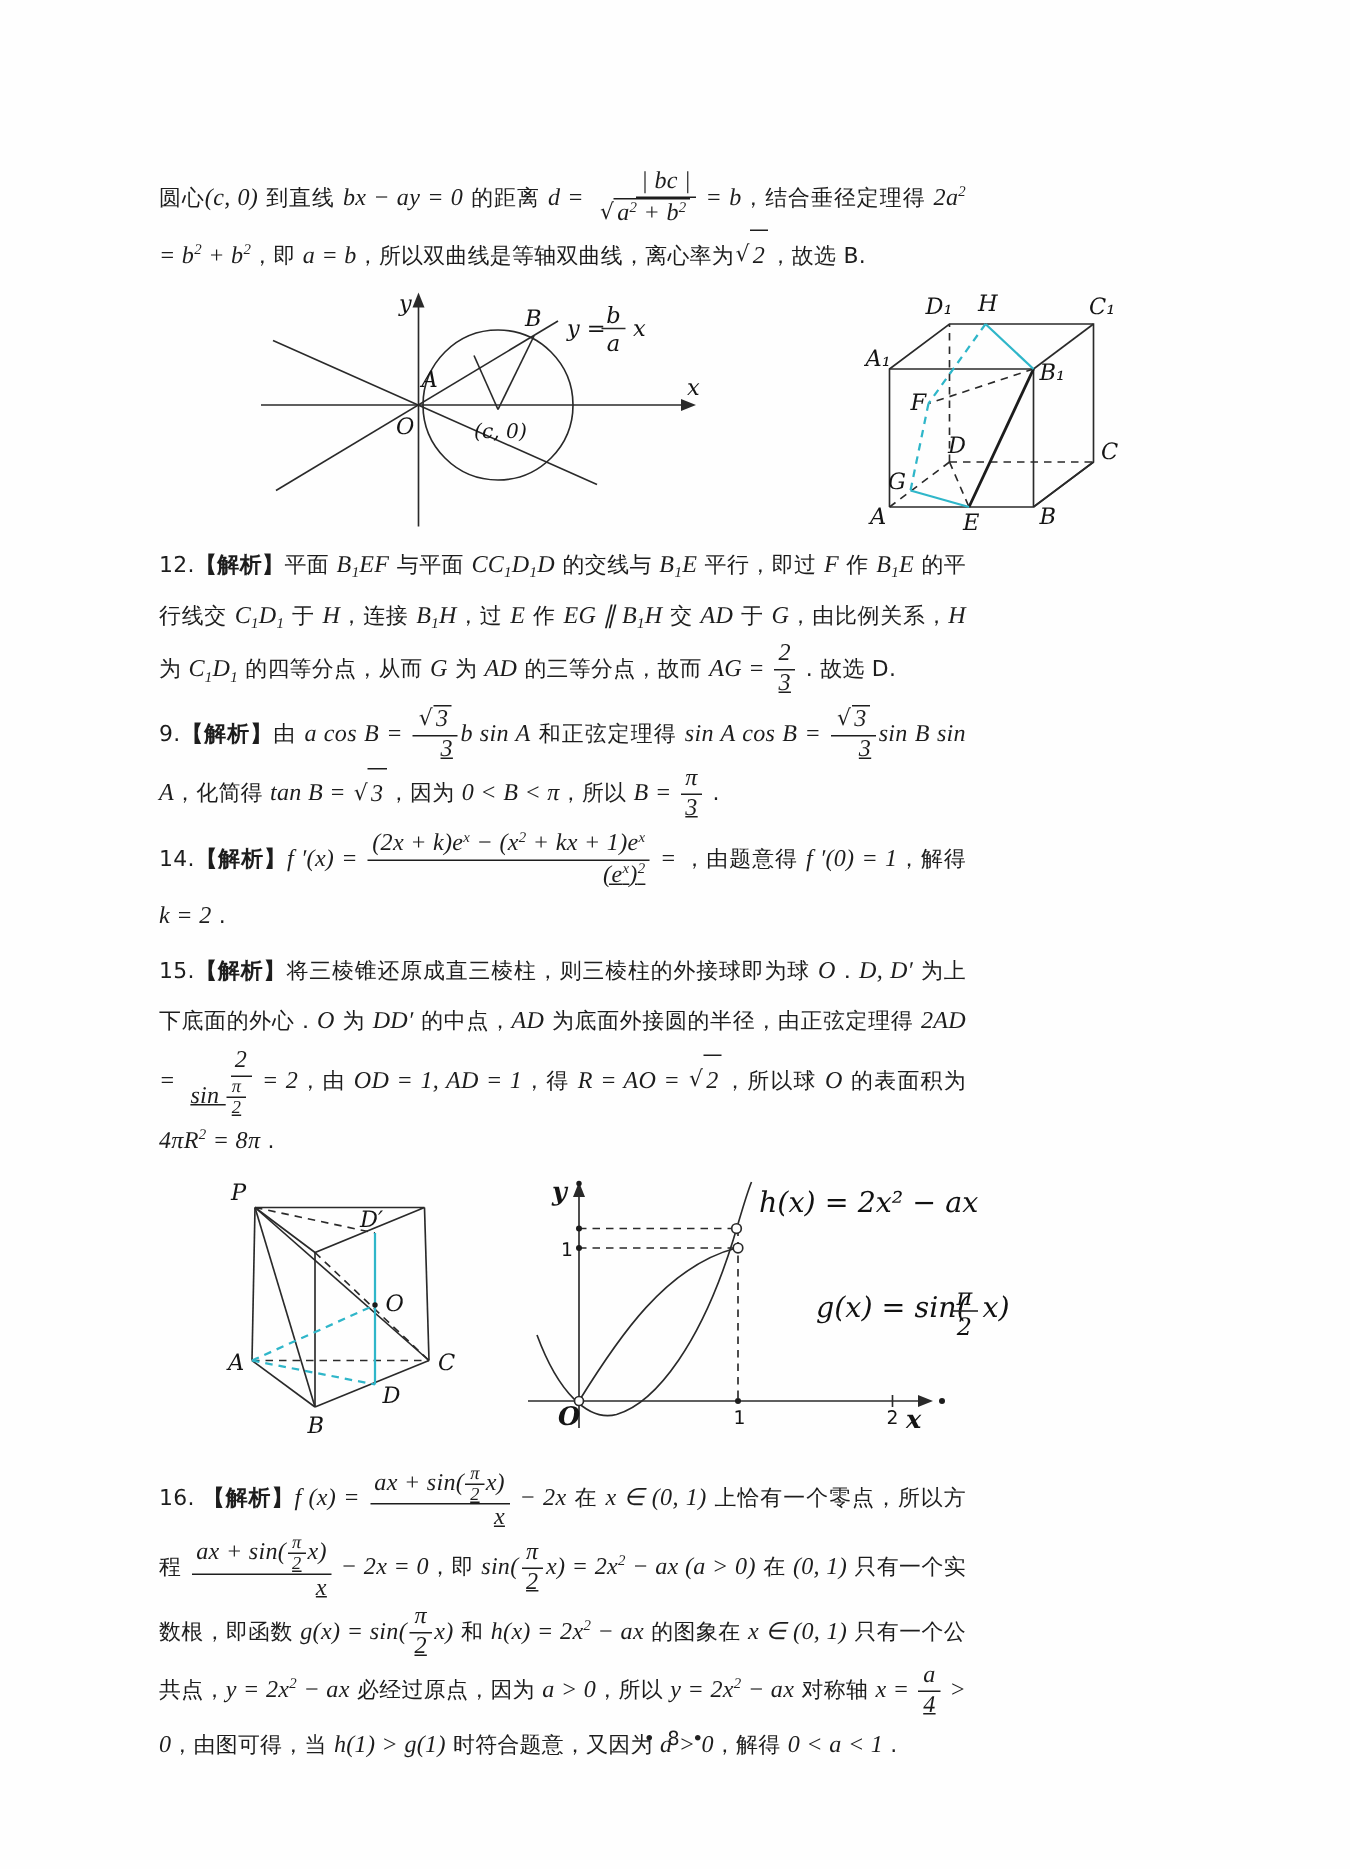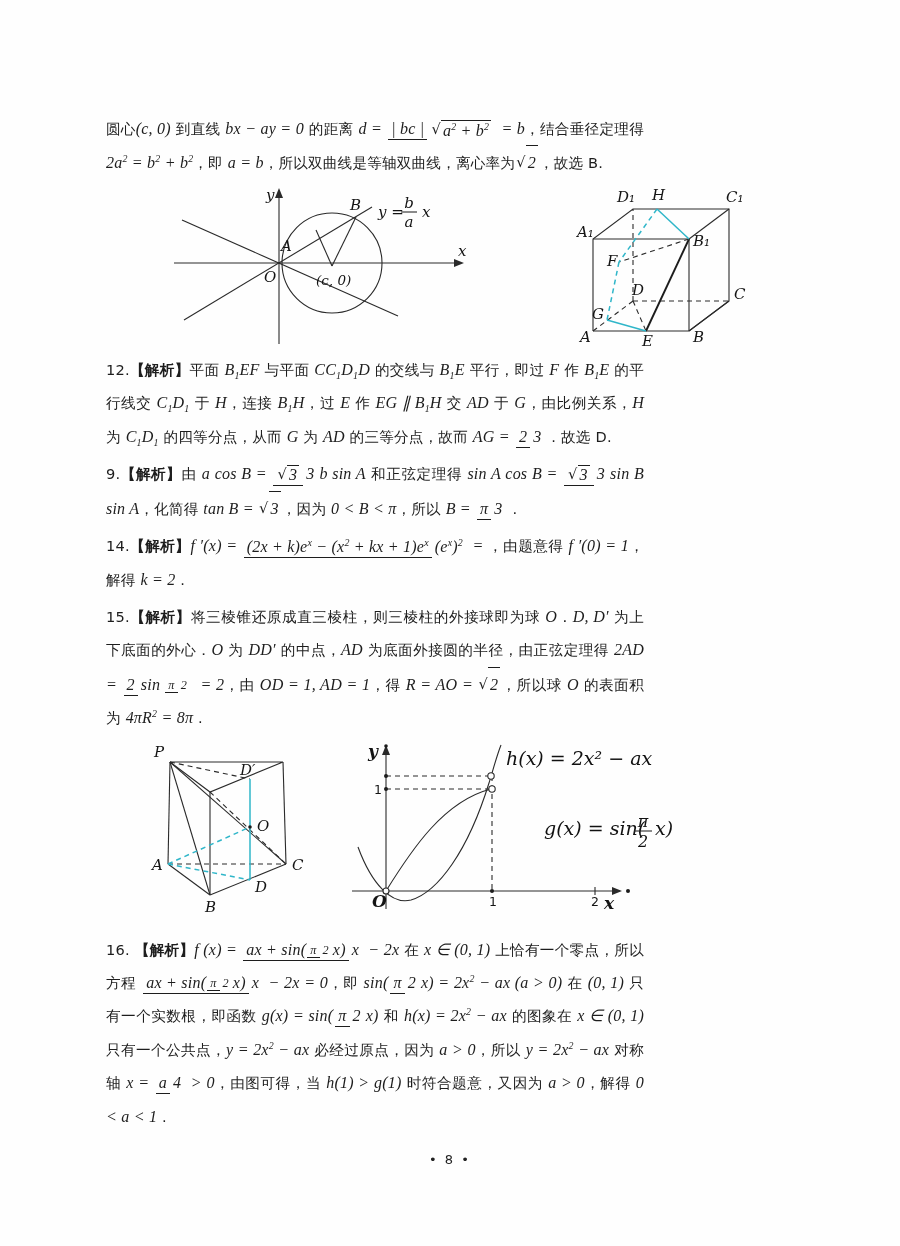--- a/index.html
+++ b/index.html
@@ -8,24 +8,24 @@
     font-family:"DejaVu Sans",sans-serif;color:#1d1d1d;overflow:hidden;
   }
   .content{position:absolute;left:0;top:0;width:736px;padding:112px 92px 0 106px;box-sizing:border-box;}
   .para{font-size:14.6px;line-height:2.08;letter-spacing:.2px;margin:0 0 4px 0;text-align:justify;}
   .tr{font-family:"DejaVu Sans",sans-serif;}
   .tb{font-weight:700;}
   .tm{font-family:"Liberation Serif",serif;font-style:italic;font-size:1.1em;}
   sup,sub{font-family:"Liberation Serif",serif;font-style:italic;font-size:.68em;}
   sup{vertical-align:super;}
   sub{vertical-align:sub;}
-  .frac{display:inline-flex;align-items:flex-start;vertical-align:middle;
+  .frac{display:inline-flex;flex-direction:column;align-items:flex-end;vertical-align:middle;
         line-height:1.18;margin:0 2px;text-align:center;}
   .fn{border-bottom:1.3px solid #1d1d1d;padding:0 3px;}
-  .fd{padding:0 3px;}
+  .fd{padding:0 3px;text-decoration:underline;}
   .frac .frac{font-size:.76em;line-height:1.05;margin:0 1px;}
   .sqrt{display:inline-block;white-space:nowrap;margin:0 1px;}
   .rs{display:inline-block;font-style:normal;font-family:"DejaVu Sans",sans-serif;transform:translateY(-1px);}
   .rc{display:inline-block;border-top:1.3px solid #1d1d1d;padding:0 2px;}
   .figrow{display:flex;align-items:flex-start;margin:2px 0 4px 0;}
   .figrow svg{flex:0 0 auto;}
   
   .ln{stroke:#2a2a2a;stroke-width:1.1;fill:none;}
   .lnt{stroke:#1c1c1c;stroke-width:1.9;fill:none;}
   .lnd{stroke:#2a2a2a;stroke-width:1.1;fill:none;stroke-dasharray:5 4;}

